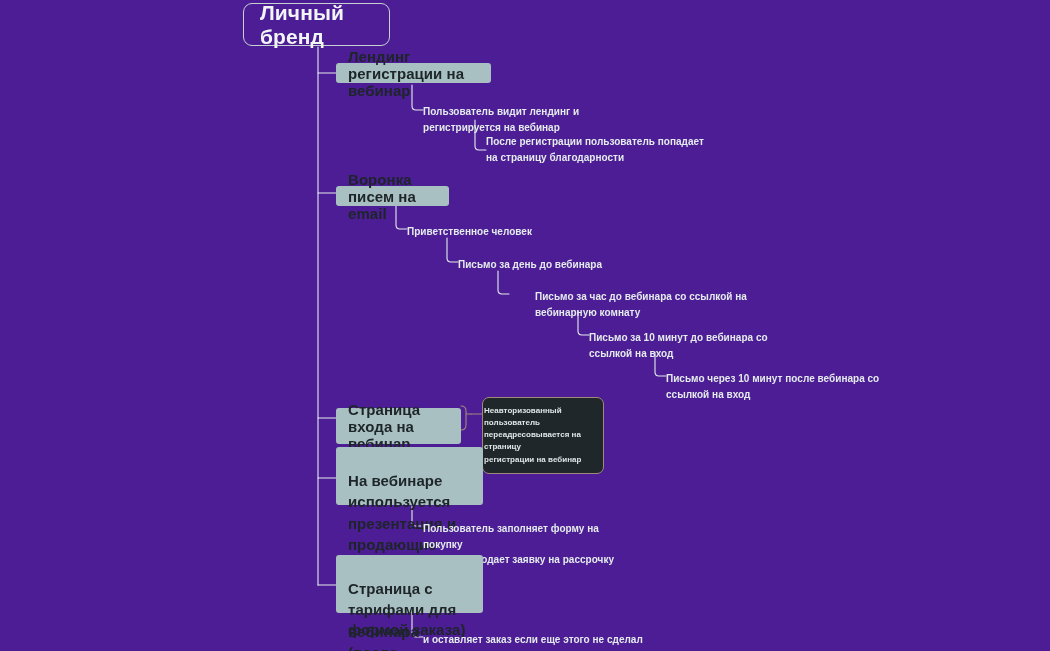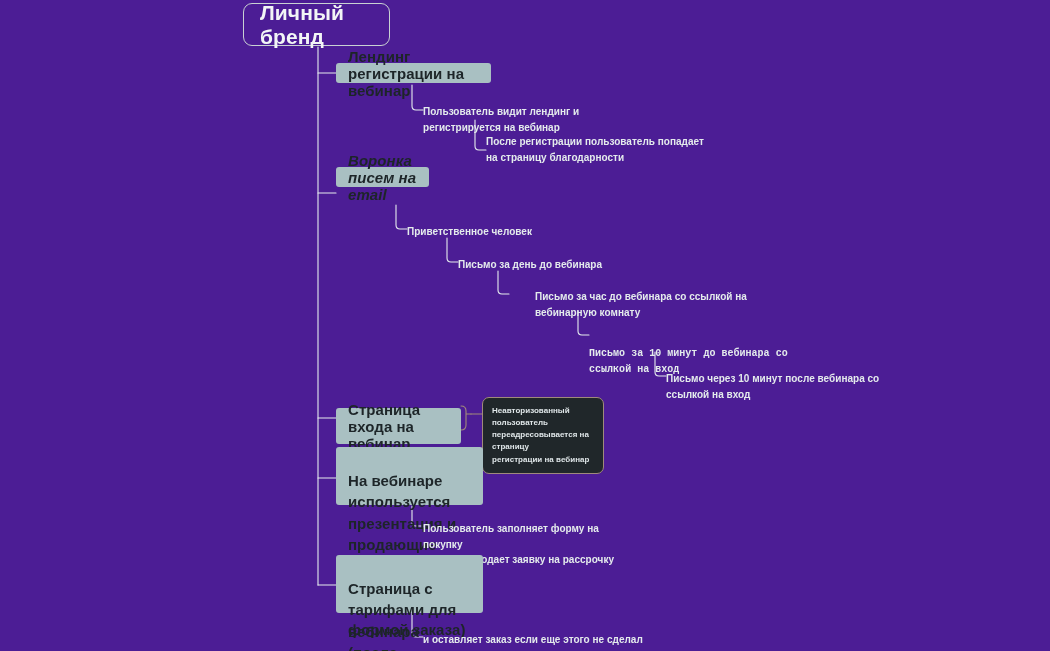--- a/index.html
+++ b/index.html
@@ -72,21 +72,21 @@
   }
 
   .node-note {
     background: #20272a;
     border: 1.2px solid #a08a7b;
     border-radius: 7px;
     color: #dfe6e8;
     font-size: 8px;
     font-weight: 700;
     line-height: 1.52;
-    padding: 7px 9px;
+    padding: 7px 1px;
     letter-spacing: .02px;
   }
 
   .leaf {
     position: absolute;
     color: #e4ebec;
     font-size: 10px;
     font-weight: 700;
     line-height: 1.55;
     letter-spacing: .02px;
@@ -140,32 +140,32 @@
   <div class="node node-branch" style="left:336px; top:63px; width:155px; height:20px;">
     <span>Лендинг регистрации на вебинар</span>
   </div>
 
   <div class="leaf" style="left:423px; top:104px; width:200px;">Пользователь видит лендинг и
 регистрируется на вебинар</div>
 
   <div class="leaf" style="left:486px; top:134px; width:230px;">После регистрации пользователь попадает
 на страницу благодарности</div>
 
-  <div class="node node-branch" style="left:336px; top:167px; width:93px; height:20px;font-style:italic;">
+  <div class="node node-branch" style="left:336px; top:186px; width:113px; height:20px;">
     <span>Воронка писем на email</span>
   </div>
 
   <div class="leaf" style="left:407px; top:224px; width:200px;">Приветственное человек</div>
 
   <div class="leaf" style="left:458px; top:257px; width:200px;">Письмо за день до вебинара</div>
 
   <div class="leaf" style="left:509px; top:289px; width:215px;margin-left:26px;">Письмо за час до вебинара со ссылкой на
 вебинарную комнату</div>
 
-  <div class="leaf" style="left:589px; top:346px; width:215px;font-family:Liberation Mono, monospace;">Письмо за 10 минут до вебинара со
+  <div class="leaf" style="left:589px; top:330px; width:215px;">Письмо за 10 минут до вебинара со
 ссылкой на вход</div>
 
   <div class="leaf" style="left:666px; top:371px; width:225px;">Письмо через 10 минут после вебинара со
 ссылкой на вход</div>
 
   <div class="node node-branch" style="left:336px; top:408px; width:125px; height:36px;">
     <span>Страница входа на вебинар</span>
   </div>
 
   <div class="node node-note" style="left:482px; top:397px; width:122px;">Неавторизованный пользователь

